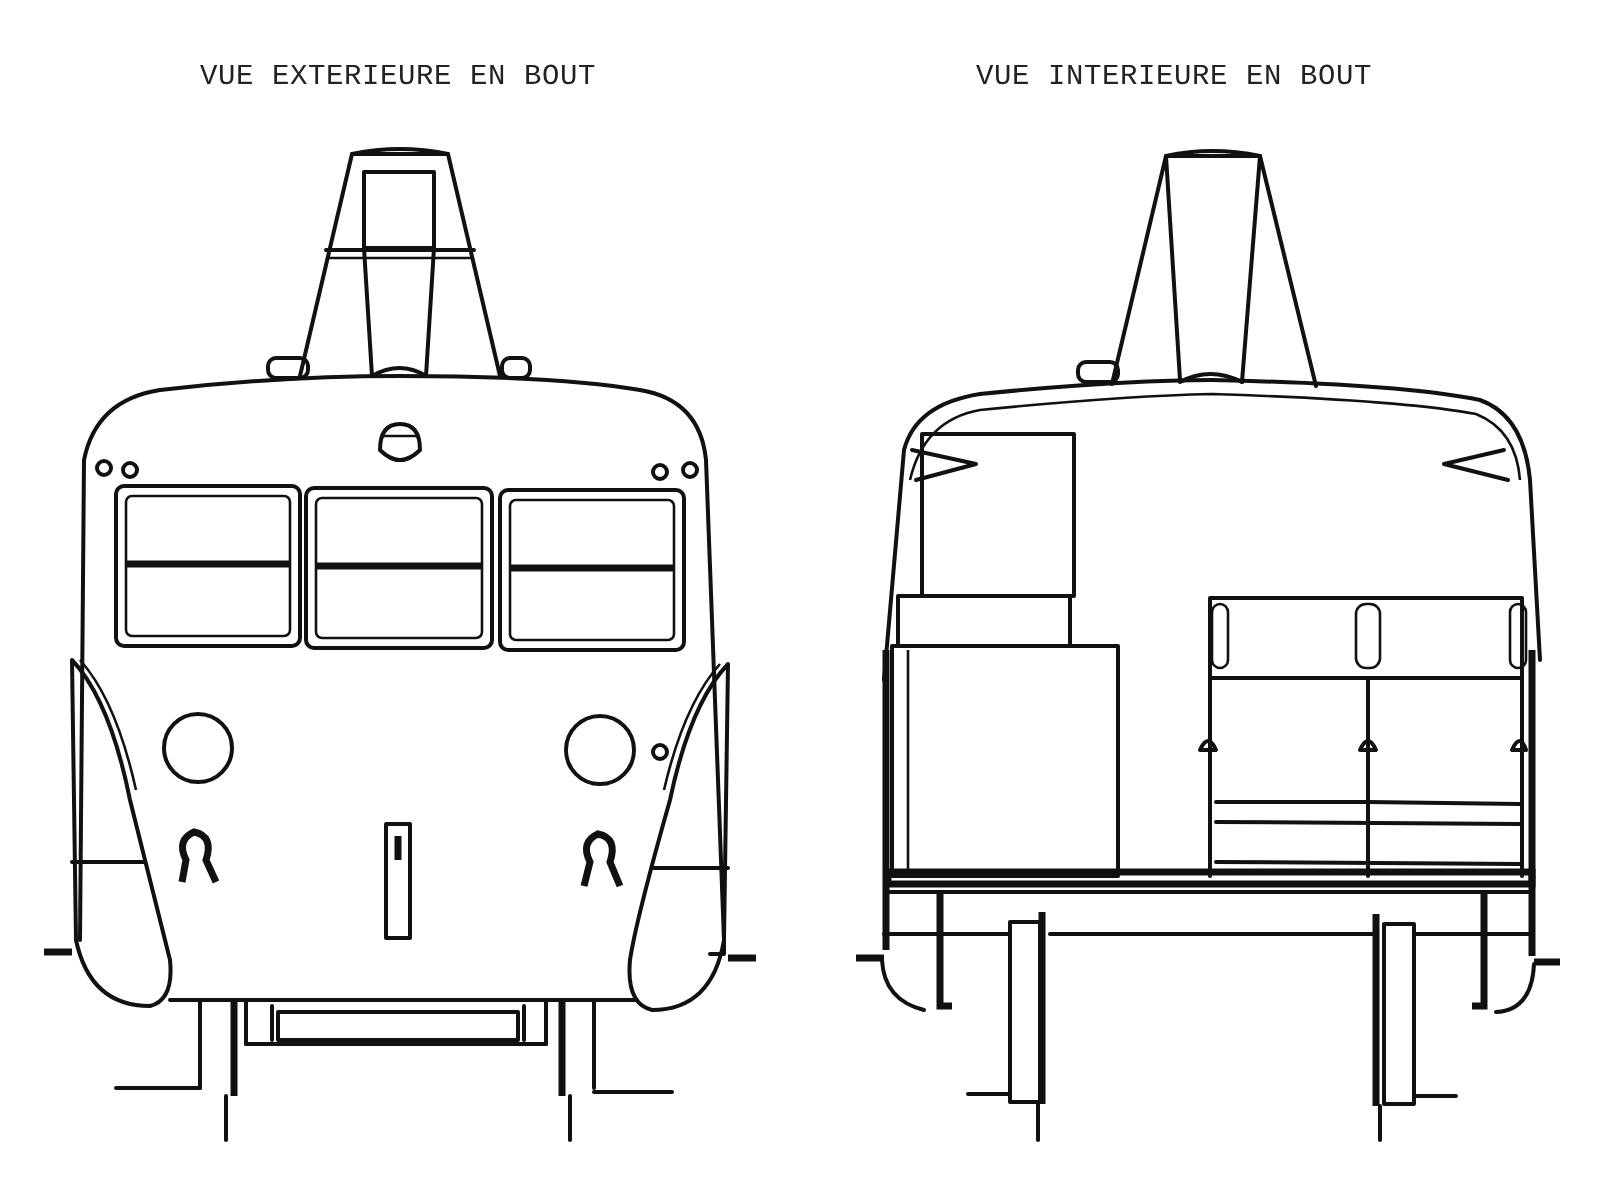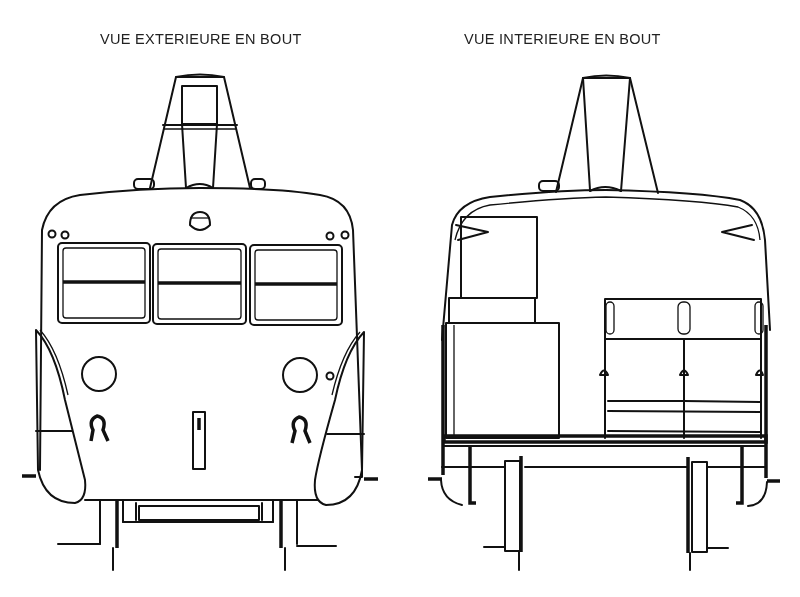--- a/index.html
+++ b/index.html
@@ -1,19 +1,19 @@
 <!DOCTYPE html>
 <html><head>
 <meta charset="utf-8">
 <style>
   html,body{margin:0;padding:0;background:#fff;}
   body{width:800px;height:597px;position:relative;overflow:hidden;}
-  .label{position:absolute;top:31px;font-family:Liberation Sans, sans-serif;font-size:14.5px;color:#222;letter-spacing:0.3px;white-space:nowrap;}
+  .label{position:absolute;top:31px;font-family:Liberation Mono, monospace;font-size:14.5px;color:#222;letter-spacing:0.3px;white-space:nowrap;}
   #lbl-ext{left:100px;}
-  #lbl-int{left:464px;}
+  #lbl-int{left:488px;}
   svg{position:absolute;left:0;top:0;}
   .s{fill:none;stroke:#111;stroke-width:2;stroke-linejoin:round;stroke-linecap:round;}
   .t{fill:none;stroke:#111;stroke-width:1.3;}
   .k{fill:none;stroke:#111;stroke-width:3.5;}
 </style>
 </head>
 <body>
 
 <div id="lbl-ext" class="label">VUE EXTERIEURE EN BOUT</div>
 <div id="lbl-int" class="label">VUE INTERIEURE EN BOUT</div>

